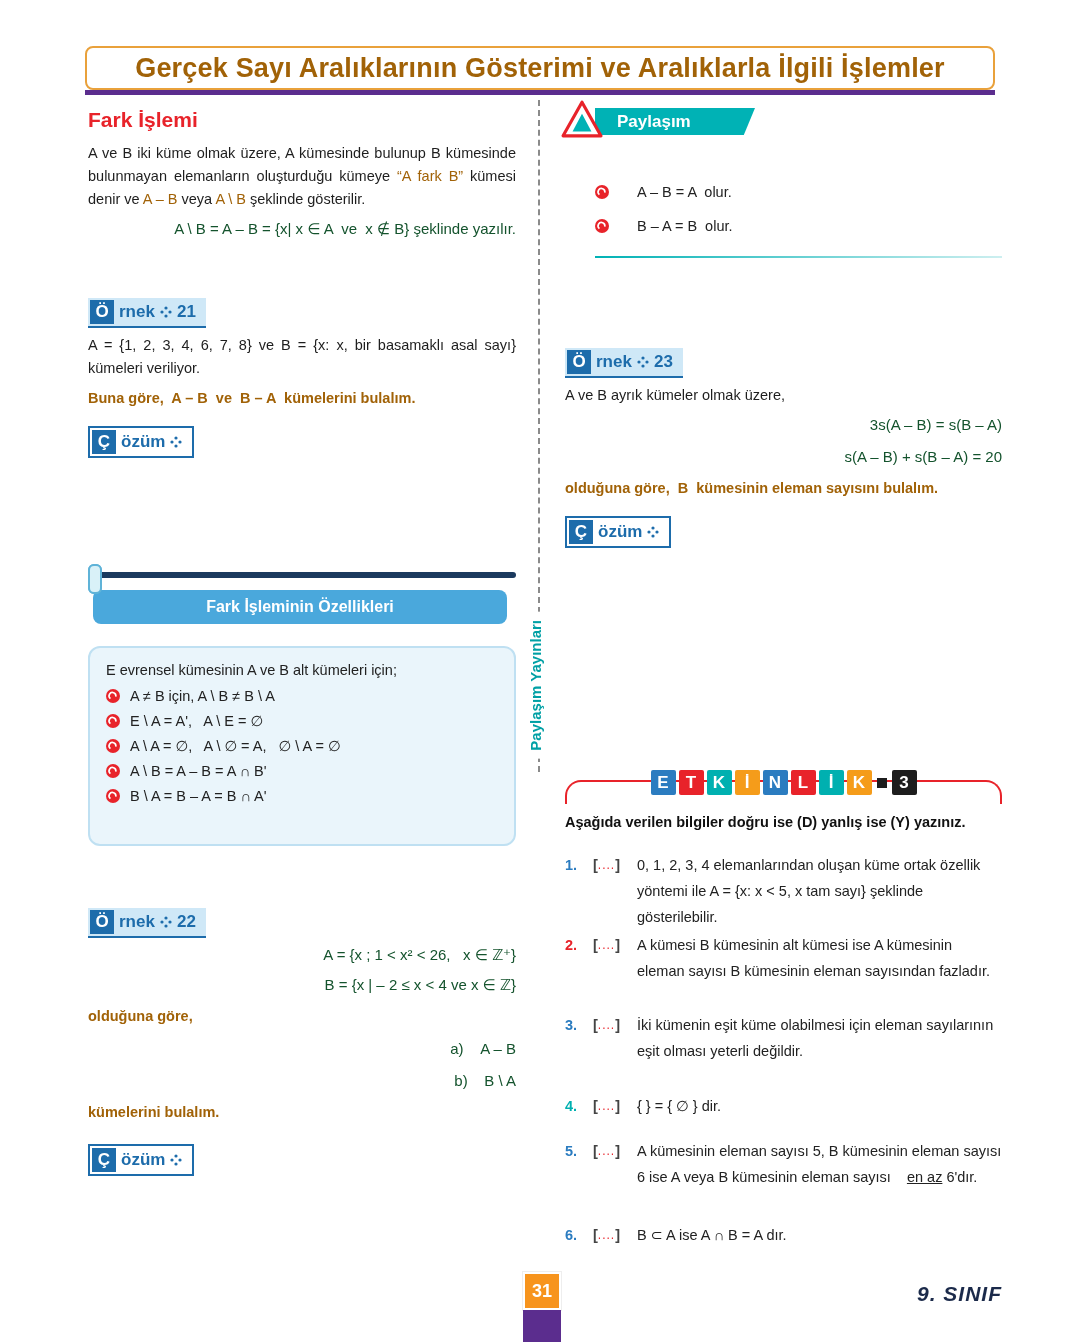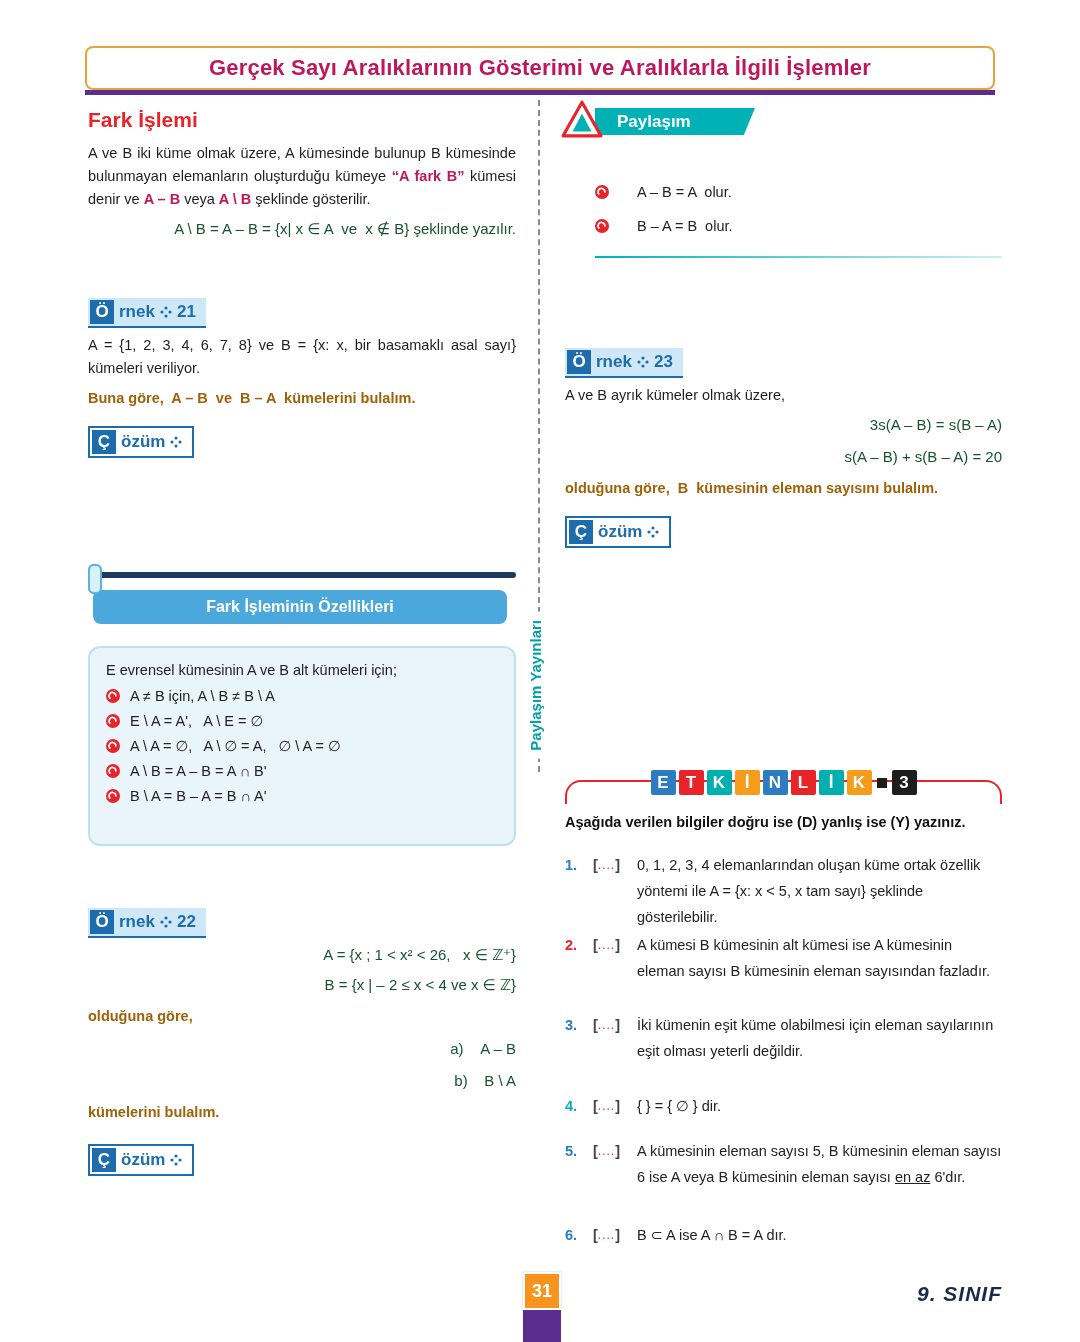--- a/index.html
+++ b/index.html
@@ -8,32 +8,32 @@
     font-family:"Liberation Sans","DejaVu Sans",sans-serif; color:#222;
     overflow:hidden;
   }
 
   
   .header-box {
     position:absolute; left:85px; top:46px; width:906px; height:40px;
     border:2px solid #e9a13b; border-radius:8px; background:#fff;
     display:flex; align-items:center; justify-content:center;
   }
-  .header-box span { color:#be185d; font-weight:bold; font-size:22px; letter-spacing:0.2px; }
+  .header-box span { color:#a16207; font-weight:bold; font-size:27px; letter-spacing:0.2px; }
   .purple-rule { position:absolute; left:85px; top:90px; width:910px; height:5px; background:#5b2d8e; }
 
   
   .col-left  { position:absolute; left:88px;  top:108px; width:428px; height:1230px; }
   .col-right { position:absolute; left:565px; top:108px; width:437px; height:1230px; }
   .col-left > div, .col-left > p, .col-left > h1,
   .col-right > div, .col-right > p { position:absolute; left:0; right:0; margin:0; }
 
   .section-title { color:#e8232a; font-size:21px; font-weight:bold; top:0; }
   p.body-text { font-size:14.5px; line-height:23px; color:#1e1e1e; text-align:justify; }
-  .red-bold { color:#be185d; font-weight:bold; }
+  .red-bold { color:#a16207; font-weight:normal; }
   .math { font-size:15px; color:#14532d; white-space:pre-wrap;text-align:right; }
   .bold-q { font-size:14.5px; font-weight:bold; color:#a16207; white-space:pre-wrap; }
 
   
   .ornek, .cozum {
     display:inline-flex; align-items:center; gap:5px; padding:2px 10px 2px 2px;
     width:auto; right:auto !important;
   }
   .ornek { background:#cfe8f7; border-bottom:2px solid #1d6cab; }
   .cozum { background:#fff; border:2px solid #1d6cab; }
@@ -92,21 +92,21 @@
   .t-orange{background:#f59c1a}.t-black{background:#1d1d1d}
   .tile-conn { width:10px; height:10px; background:#1d1d1d; margin:0 2px; }
   .act-instruction { top:706px; font-weight:bold; font-size:14.5px; color:#111; }
   .act-item { display:flex; gap:8px; font-size:14.5px; line-height:26px; align-items:flex-start; }
   .act-no { font-weight:bold; flex:0 0 20px; }
   .c-blue{color:#2b7cc0}.c-red{color:#e8232a}.c-teal{color:#00b0b0}
   .blank { flex:0 0 36px; white-space:nowrap; }
   .blank .br { color:#444; font-weight:bold; }
   .blank .dots { color:#e8232a; letter-spacing:1px; font-size:12px; vertical-align:1px; }
   .act-text { flex:1; }
-  .u { text-decoration:underline; }
+  .u { text-decoration:underline;margin-left:12px; }
 
   
   .v-divider { position:absolute; left:538px; top:100px; height:672px; border-left:2px dashed #8a8a8a; }
   .publisher-vertical {
     position:absolute; left:524px; top:612px; writing-mode:vertical-rl; transform:rotate(180deg);
     color:#00a0a5; font-weight:bold; font-size:15px; background:#fff; padding:8px 3px; z-index:3;
   }
 
   
   .page-badge {

